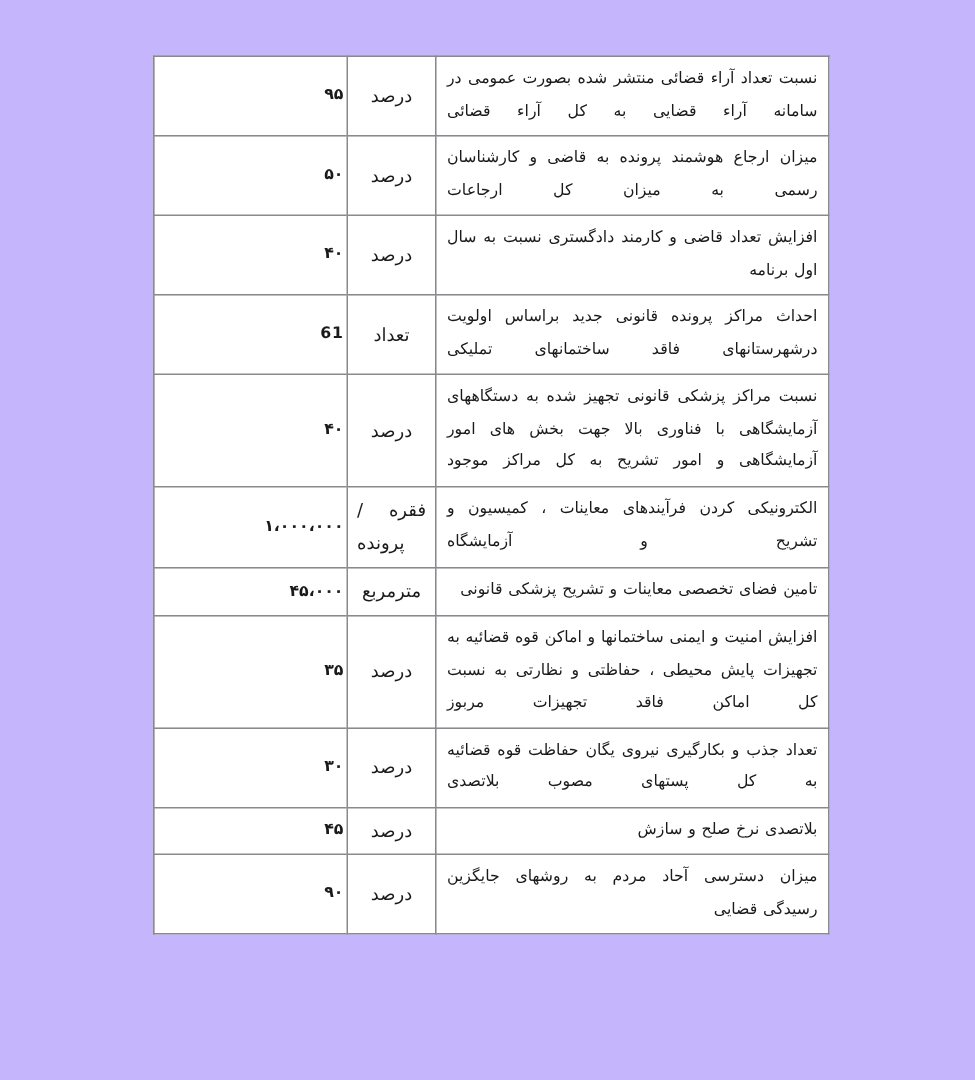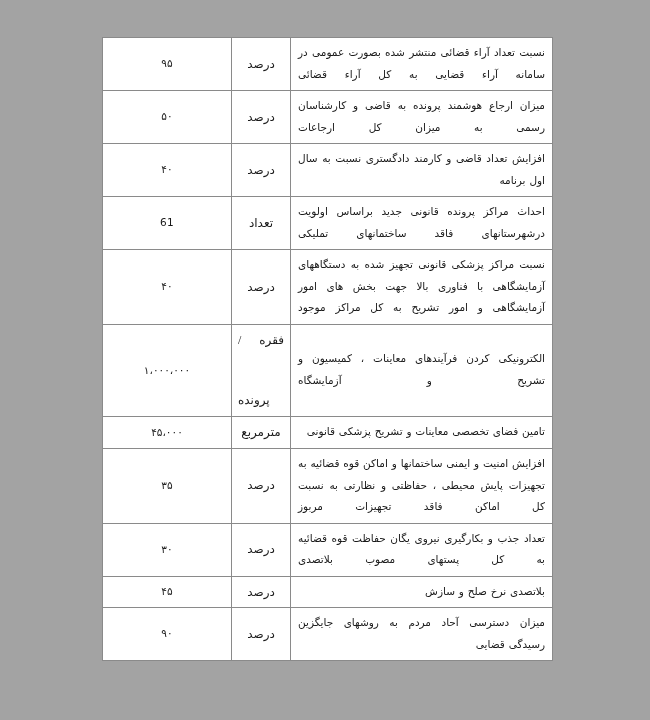--- a/index.html
+++ b/index.html
@@ -12,21 +12,21 @@
     height: 720px;
     overflow: hidden;
     font-family: "DejaVu Sans", "Liberation Sans", sans-serif;
     color: #111111;
   }
 
   .page {
     position: relative;
     width: 650px;
     height: 720px;
-    background: #a3a3a3;
+    background: #c4b5fd;
     box-sizing: border-box;
   }
 
   .table-wrap {
     position: absolute;
     left: 103px;
     top: 37px;
     width: 450px;
   }
 
@@ -67,45 +67,44 @@
   .cell-unit {
     text-align: center;
     direction: rtl;
     font-size: 12px;
     line-height: 1.9;
     padding: 4px 2px !important;
     color: #1a1a1a;
   }
 
   .cell-value {
-    text-align: center;
+    text-align: right;
     direction: ltr;
     font-size: 10.5px;
     line-height: 1.9;
     padding: 4px 2px !important;
     color: #1a1a1a;
     letter-spacing: 0.4px;
+    font-weight: bold;
   }
 
   .unit-split {
     display: block;
     text-align: center;
-    font-family: Liberation Serif, serif;
   }
   .unit-split .u-line1 {
     display: block;
     text-align: justify;
     text-align-last: justify;
     padding: 0 4px;
   }
   .unit-split .u-line2 {
     display: block;
     text-align: left;
     padding: 0 4px;
-    margin-top: 38px;
   }
 </style>
 </head>
 <body>
 
 <div class="page">
   <div class="table-wrap">
     <table class="data-table">
       <colgroup>
         <col class="col-desc">

